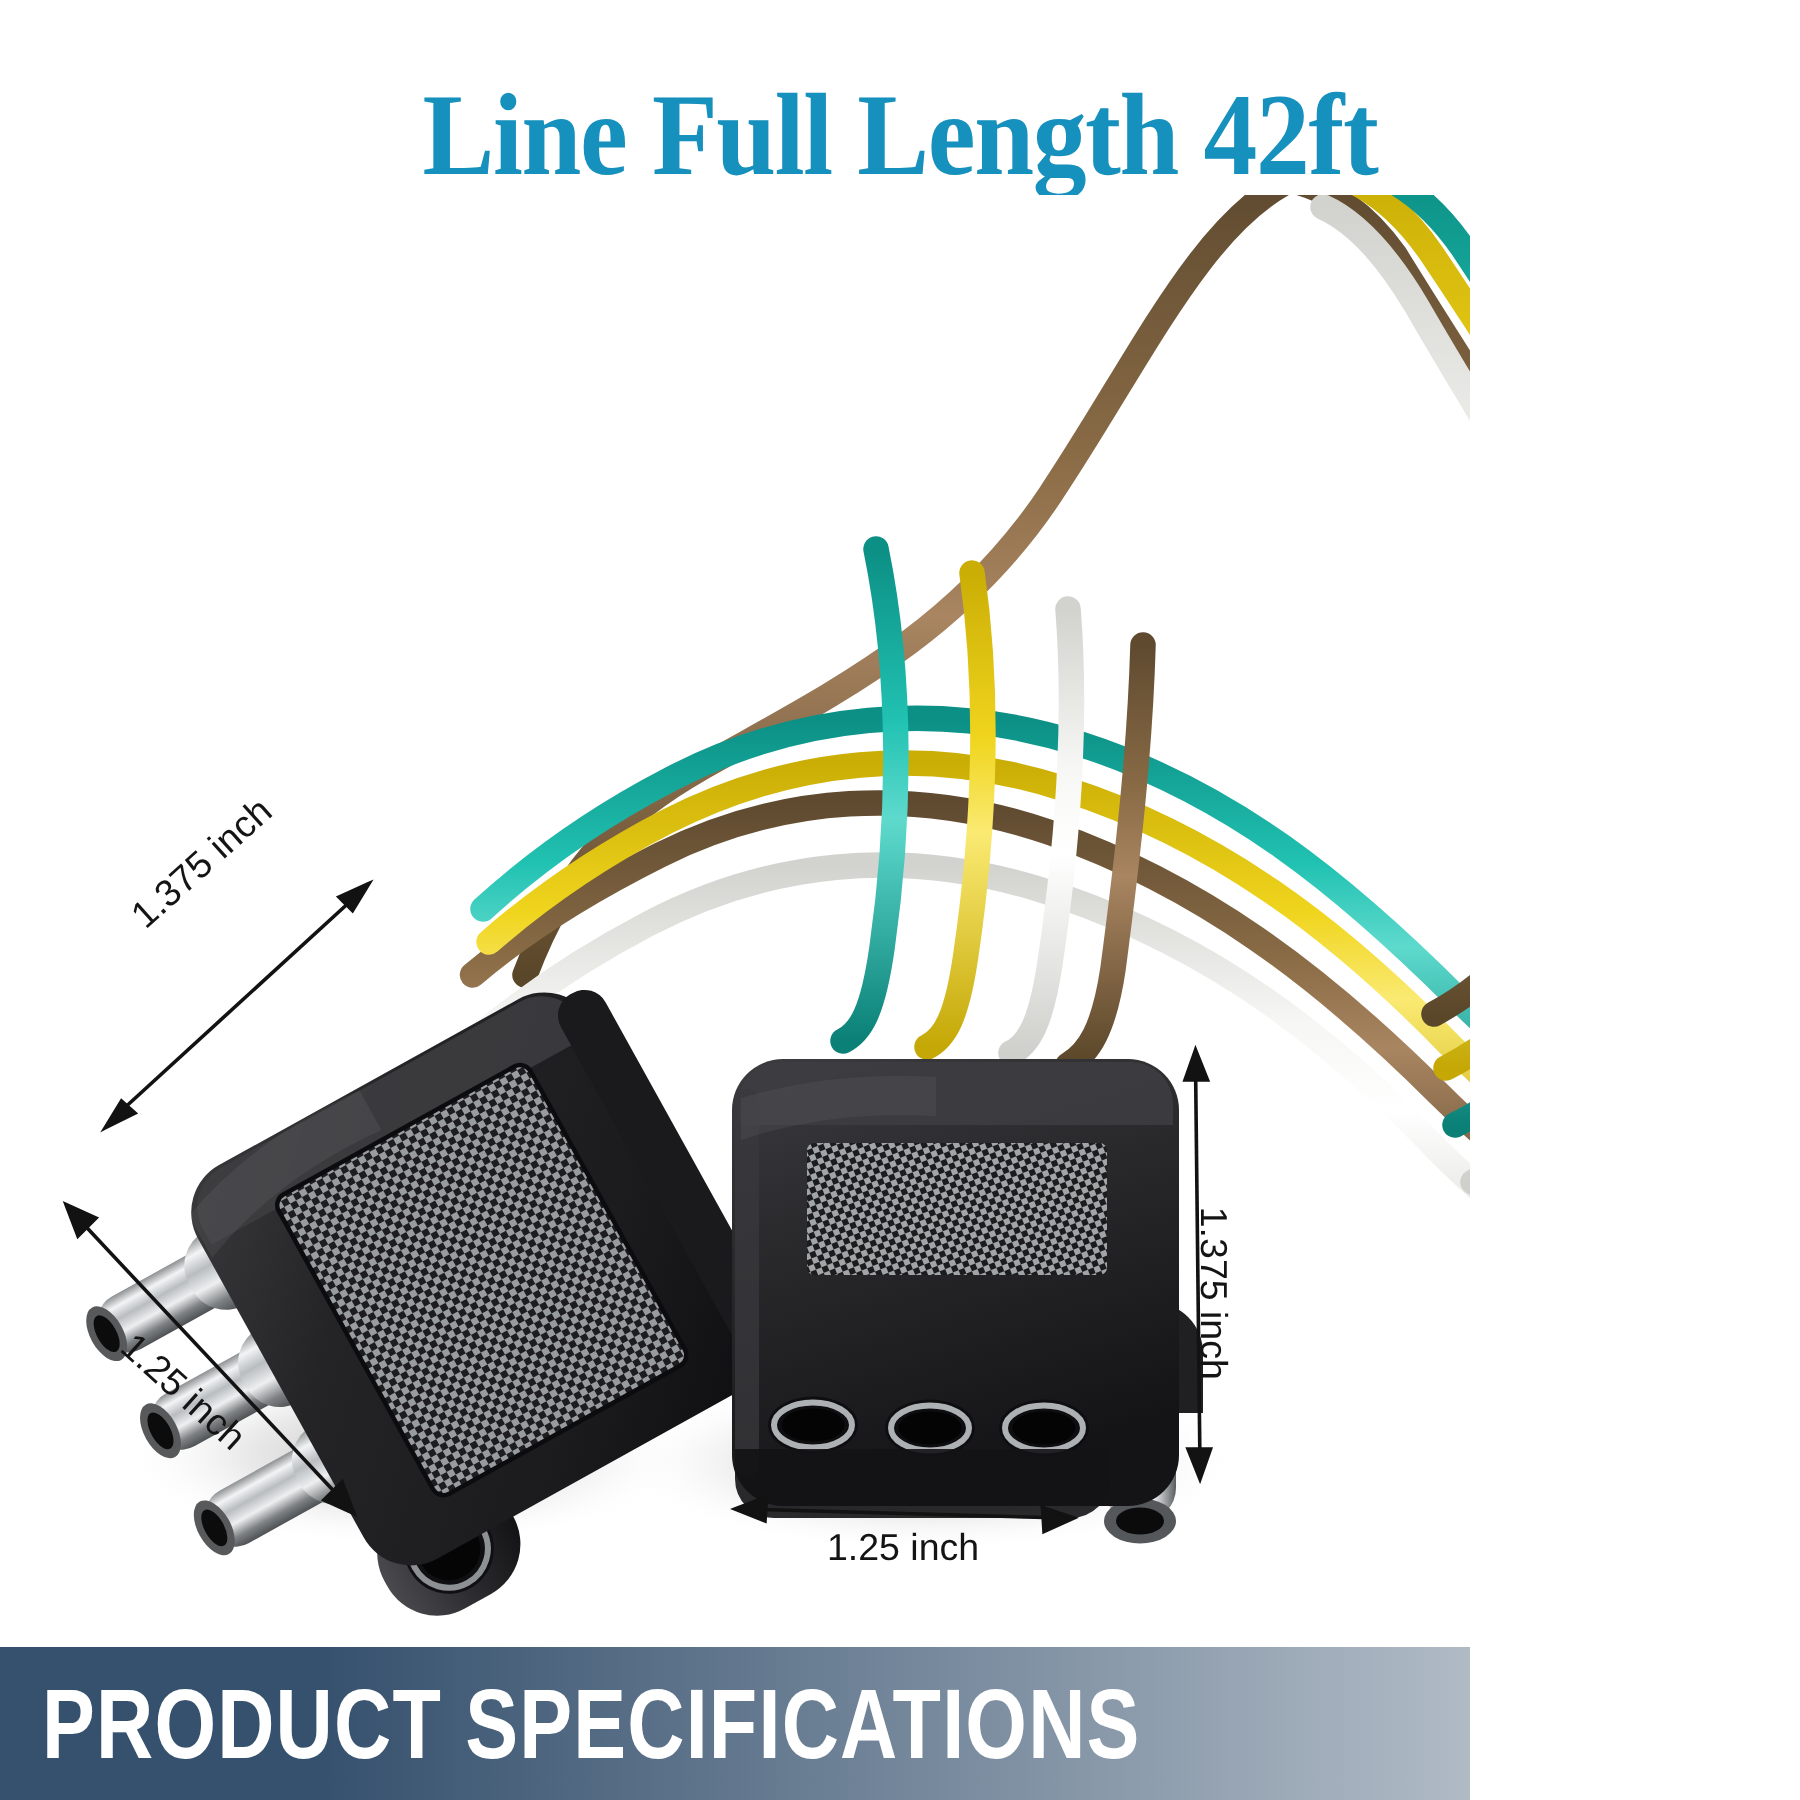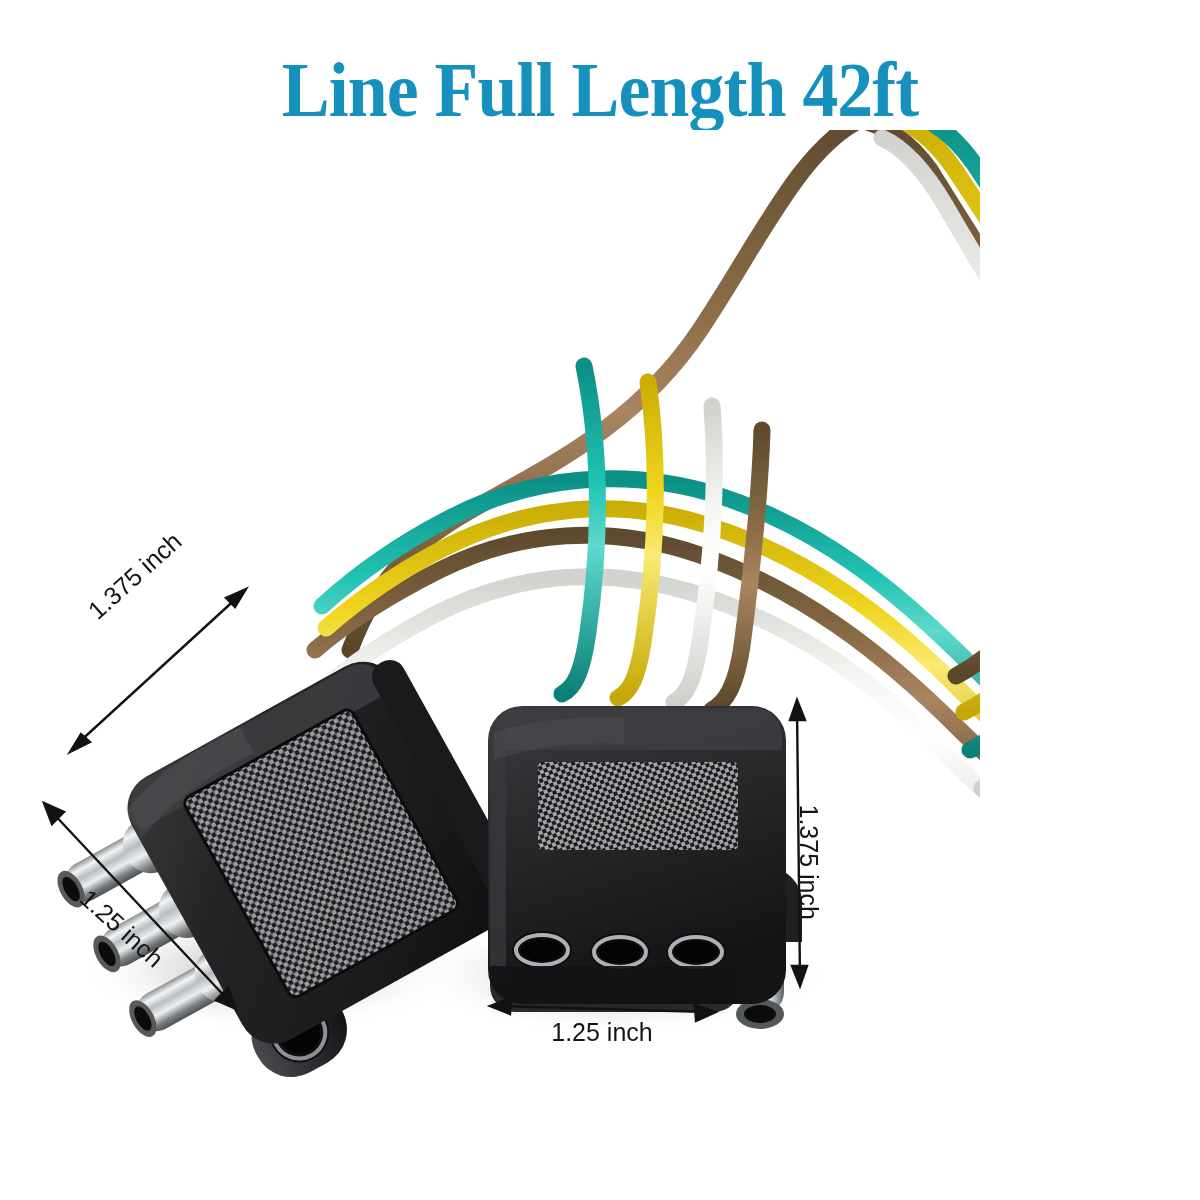--- a/index.html
+++ b/index.html
@@ -292,14 +292,17 @@
         </g>
       </g>
     </svg>
   </div>
 
   <div class="dim" id="dim-a-label">1.375 inch</div>
   <div class="dim" id="dim-b-label">1.25 inch</div>
   <div class="dim" id="dim-c-label">1.375 inch</div>
   <div class="dim" id="dim-d-label">1.25 inch</div>
 
+  <div id="banner" style="background: linear-gradient(90deg, rgb(54, 81, 110) 0%, rgb(54, 81, 110) 18%, rgb(211, 217, 223) 100%);">
+    <div id="banner-text" style="color: rgb(255, 255, 255);">PRODUCT SPECIFICATIONS</div>
+  </div>
 
 </div>
 
 </body></html>

